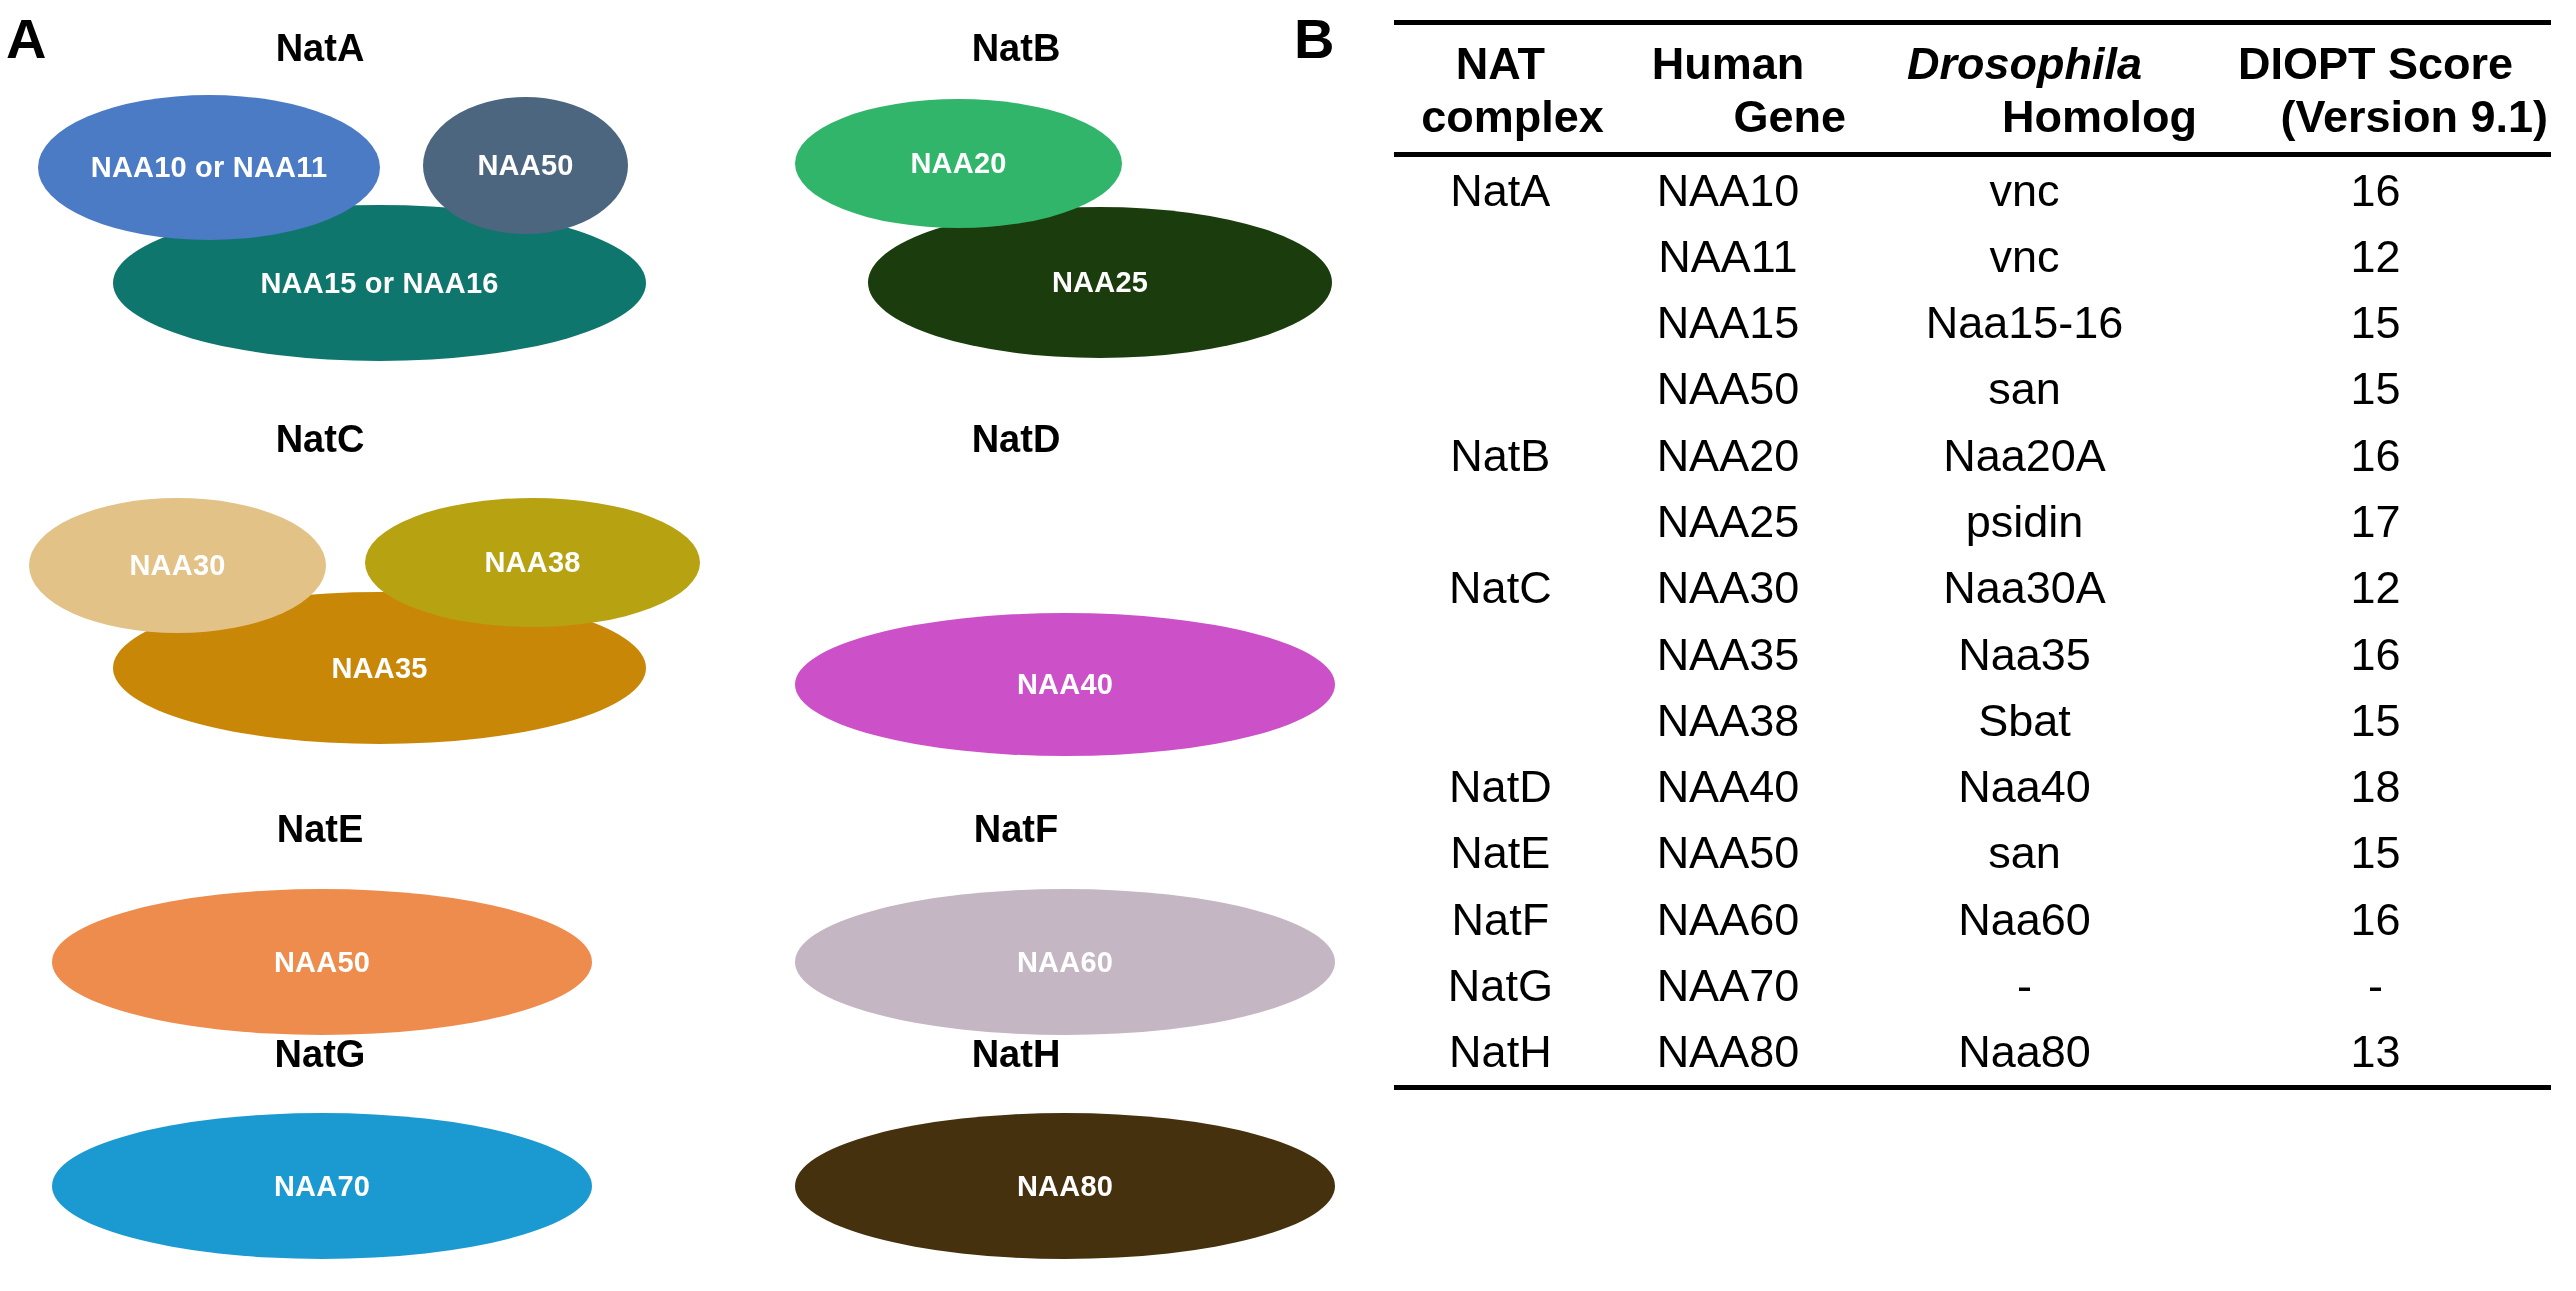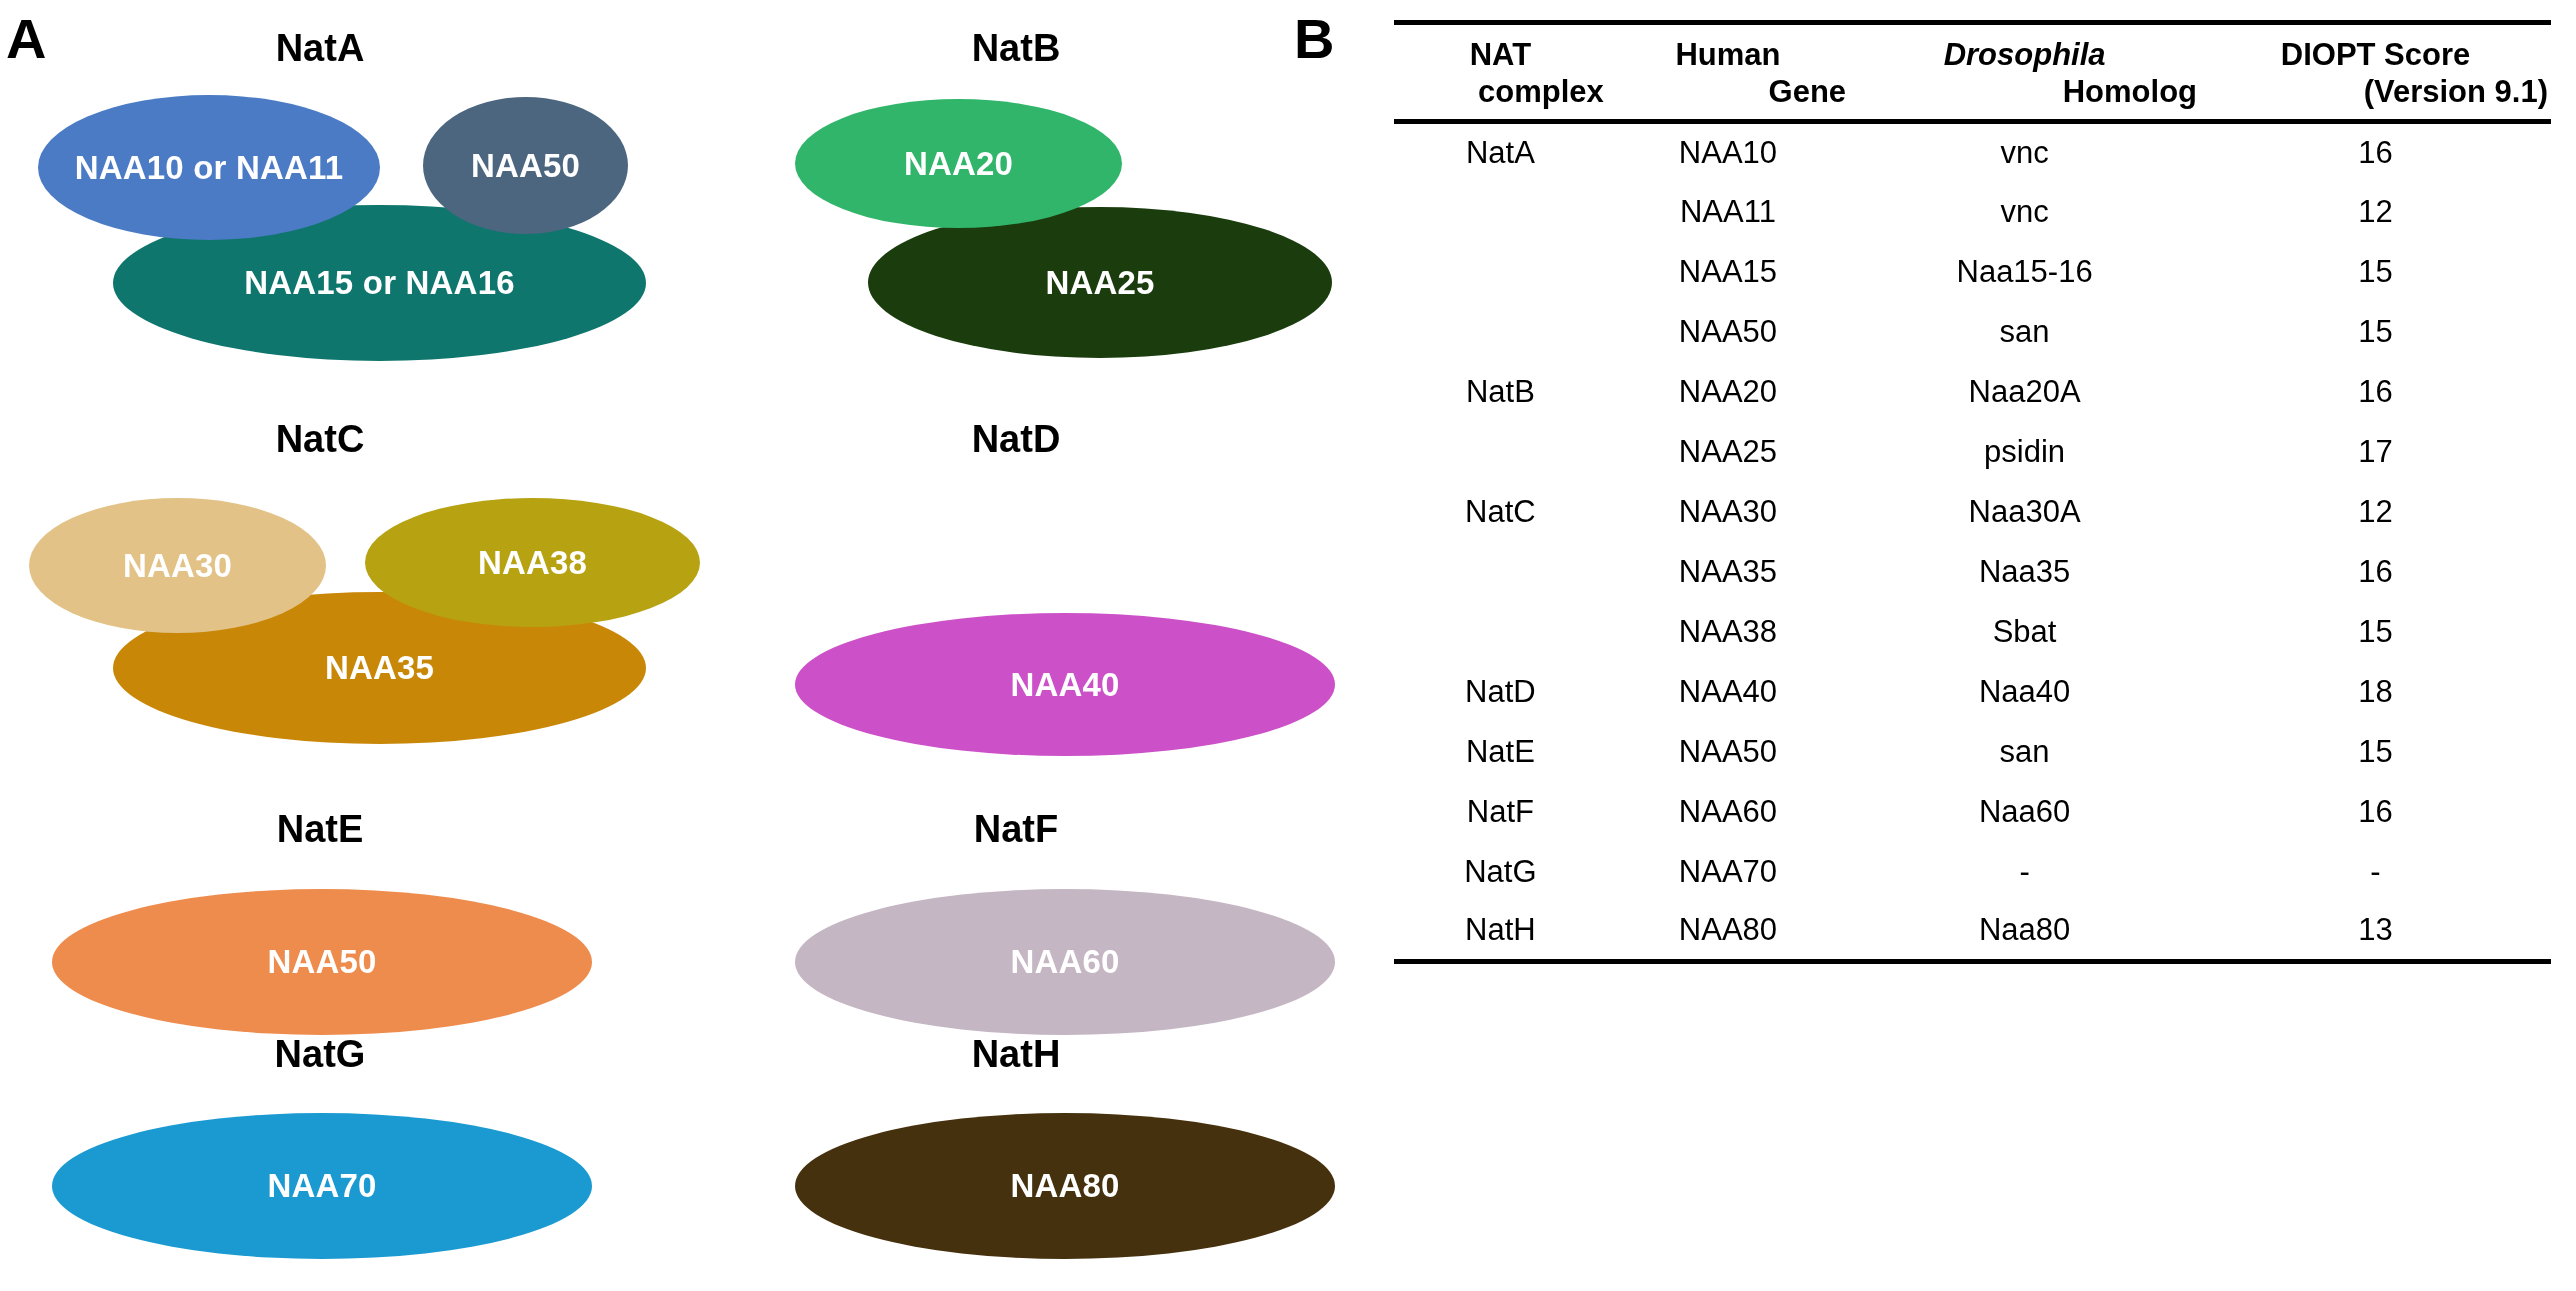--- a/index.html
+++ b/index.html
@@ -39,40 +39,40 @@
     line-height: 1;
     white-space: nowrap;
   }
   .blob {
     position: absolute;
     border-radius: 50%;
     display: flex;
     align-items: center;
     justify-content: center;
     color: #ffffff;
-    font-size: 33px;
+    font-size: 29px;
     font-weight: bold;
     white-space: nowrap;
     letter-spacing: 0.2px;
   }
   .blob-label { pointer-events: none; }
 
   
   #panel-b {
     position: absolute;
     left: 1347px; top: 0;
     width: 1229px; height: 1291px;
   }
   table.nat-table {
     position: absolute;
     left: 47px;
     top: 20px;
     width: 1157px;
     border-collapse: collapse;
-    font-size: 31px;
+    font-size: 45px;
     color: #000;
   }
   table.nat-table thead th {
     font-weight: bold;
     padding: 7.6px 3px 10.7px 3px;
     vertical-align: top;
     line-height: 1.18;
     text-align: center;
   }
   table.nat-table thead tr.head-row th {

